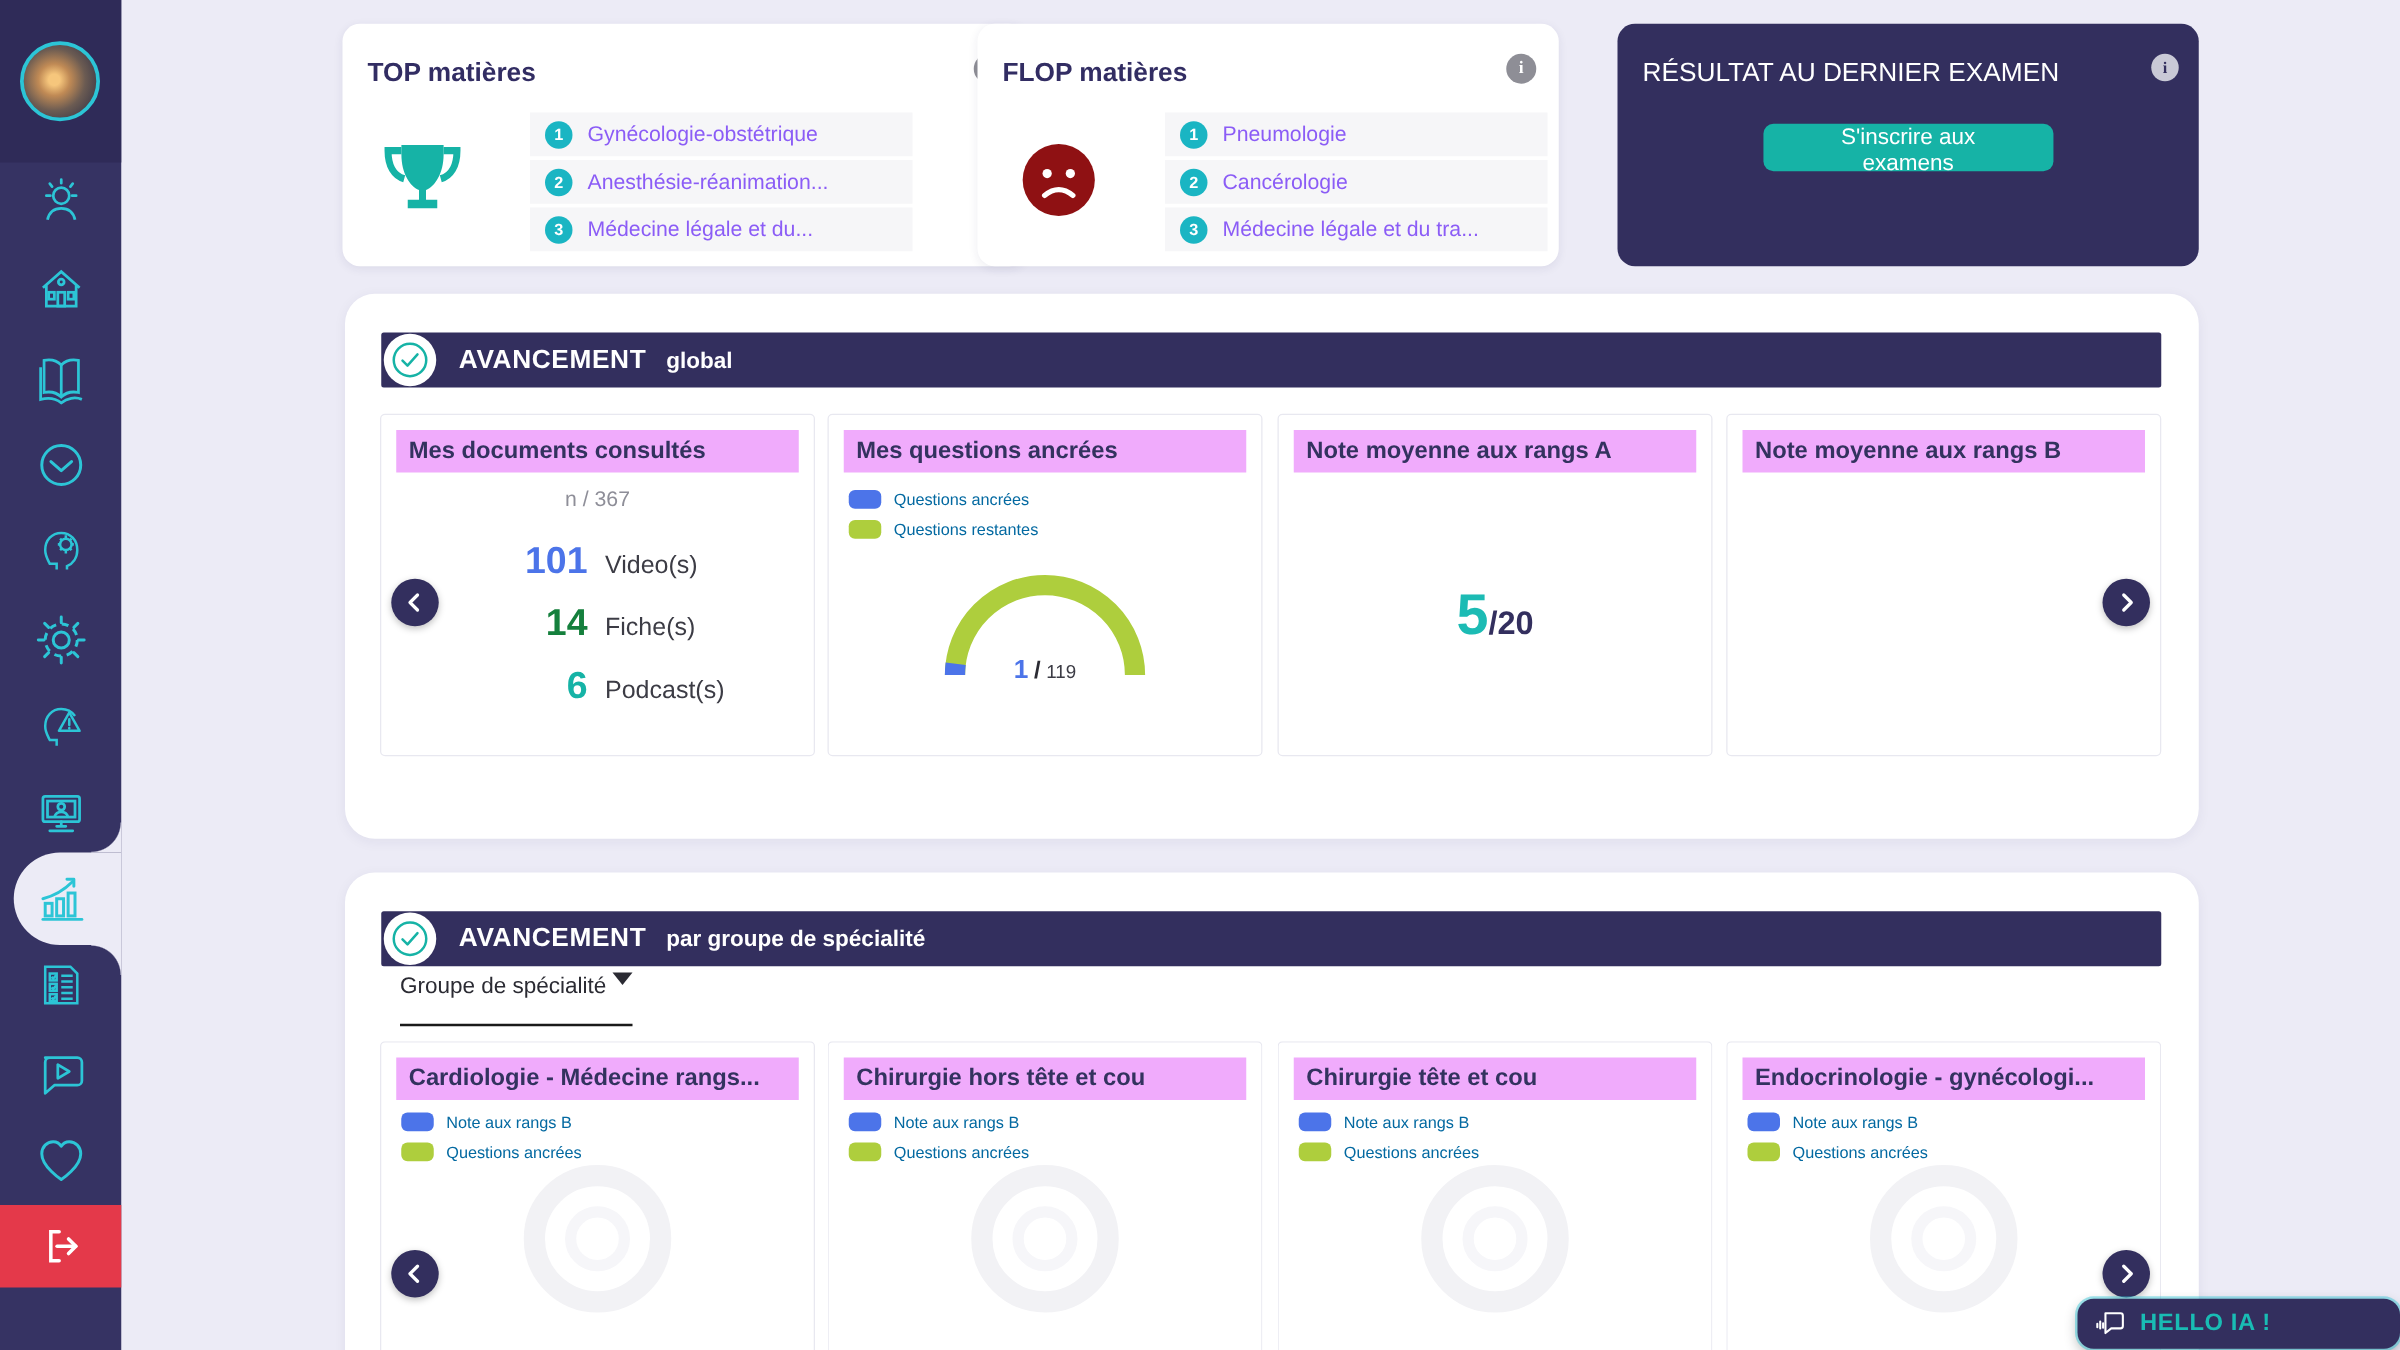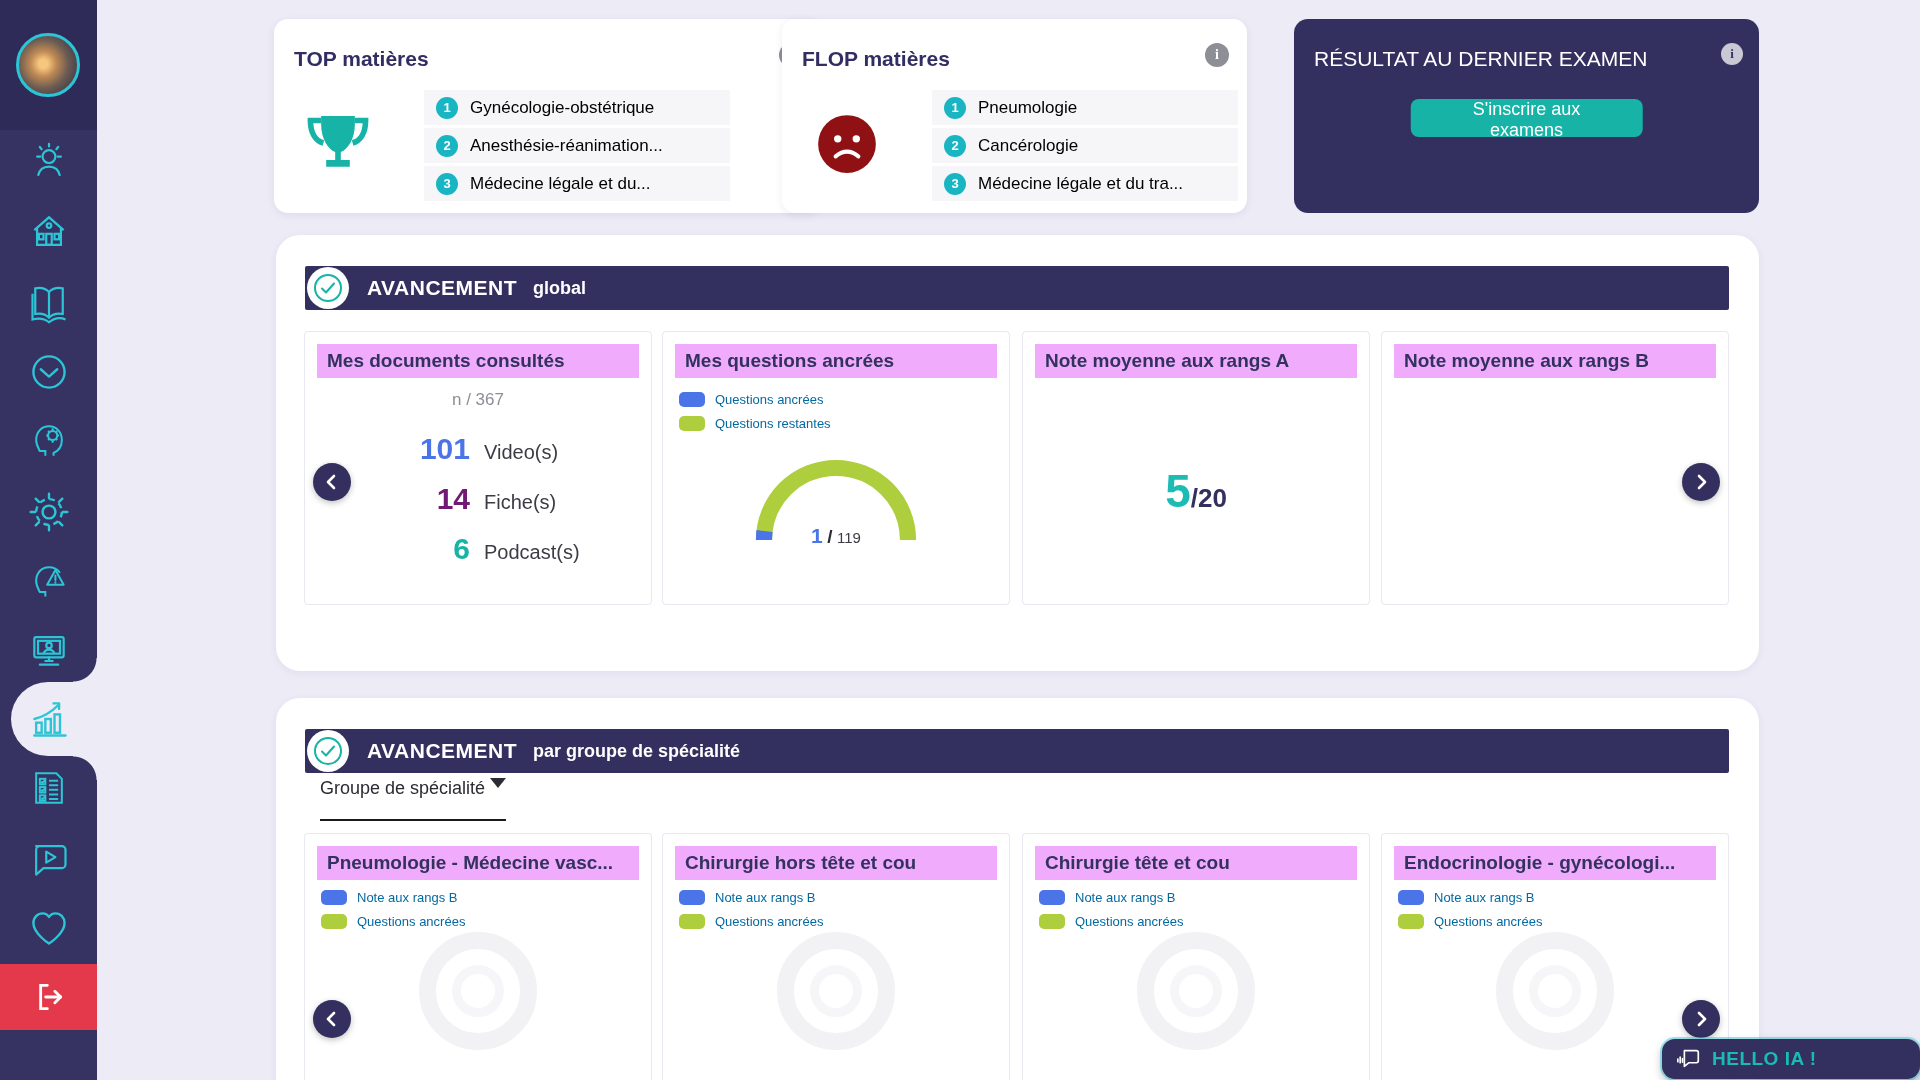--- a/index.html
+++ b/index.html
@@ -25,21 +25,21 @@
   
   .card { position:absolute; background:#fff; border-radius:14px; box-shadow:0 2px 8px rgba(40,40,90,.08); }
   .card-title { position:absolute; left:20px; top:28px; font-size:21px; font-weight:bold; color:#322D63; }
   .info-badge { position:absolute; right:18px; top:24px; width:24px; height:24px; border-radius:50%;
     background:#8E8E96; color:#fff; font-size:14px; font-weight:bold; font-family:"Liberation Serif", serif;
     display:flex; align-items:center; justify-content:center; cursor:pointer; }
   .rank-list { position:absolute; left:150px; top:71px; width:306px; }
   .rank-row { height:35px; margin-bottom:3px; background:#F6F6F8; display:flex; align-items:center; padding-left:12px; cursor:pointer; }
   .rank-badge { width:22px; height:22px; border-radius:50%; background:#1AB5C3; color:#fff; font-size:13px; font-weight:bold;
     display:flex; align-items:center; justify-content:center; margin-right:12px; flex:0 0 22px; }
-  .rank-label { font-size:17px; color:#000000; white-space:nowrap; }
+  .rank-label { font-size:17px; color:#8b5cf6; white-space:nowrap; }
   .mascot { position:absolute; left:28px; top:88px; width:72px; height:72px; }
   
   .exam-card { position:absolute; left:1294px; top:19px; width:465px; height:194px; background:#332F5E; border-radius:14px; }
   .exam-title { position:absolute; left:20px; top:28px; font-size:21px; font-weight:normal; color:#fff; }
   .exam-info { position:absolute; right:16px; top:24px; width:22px; height:22px; border-radius:50%;
     background:#C9C9D6; color:#332F5E; font-size:13px; font-weight:bold; font-family:"Liberation Serif", serif;
     display:flex; align-items:center; justify-content:center; cursor:pointer; }
   .exam-btn { position:absolute; left:50%; transform:translateX(-50%); top:80px; height:38px; padding:0 24px;
     background:#16B3A6; border:none; border-radius:8px; color:#fff; font-size:18px; font-family:"Liberation Sans", sans-serif; cursor:pointer; }
   
@@ -52,21 +52,21 @@
     display:flex; align-items:center; justify-content:center; }
   .banner-title { color:#fff; font-size:21px; font-weight:bold; margin-left:18px; letter-spacing:.5px; }
   .banner-sub { color:#fff; font-size:18px; font-weight:bold; margin-left:16px; }
   .stat-card { position:absolute; top:96px; width:348px; height:274px; background:#fff; border:1px solid #E8E8F0; border-radius:4px; }
   .stat-head { position:absolute; left:12px; right:12px; top:12px; height:34px; background:#f0abfc; color:#33325F;
     font-size:19px; font-weight:bold; line-height:34px; padding-left:10px; white-space:nowrap; overflow:hidden; }
   .muted-total { position:absolute; left:0; right:0; top:58px; text-align:center; color:#8E8E98; font-size:17px; }
   .doc-rows { position:absolute; left:0; top:100px; width:100%; }
   .doc-row { display:flex; align-items:baseline; height:50px; }
   .doc-val { width:165px; text-align:right; font-size:30px; font-weight:bold; }
-  .doc-val.blue { color:#4C74E9; } .doc-val.lime { color:#701a75; } .doc-val.teal { color:#16B3A6; }
+  .doc-val.blue { color:#4C74E9; } .doc-val.lime { color:#15803d; } .doc-val.teal { color:#16B3A6; }
   .doc-label { font-size:20px; color:#3C3C45; margin-left:14px; }
   .legend { position:absolute; left:16px; top:60px; }
   .legend-row { display:flex; align-items:center; margin-bottom:9px; }
   .swatch { width:26px; height:15px; border-radius:5px; margin-right:10px; }
   .swatch.blue { background:#4C74E9; } .swatch.lime { background:#AECE3D; }
   .legend-label { font-size:13px; color:#0369a1; }
   .gauge-wrap { position:absolute; left:50%; transform:translateX(-50%); top:118px; width:180px; height:100px; }
   .gauge-text { position:absolute; left:0; right:0; bottom:2px; text-align:center; }
   .gauge-val { color:#4C74E9; font-size:21px; font-weight:bold; }
   .gauge-sep { color:#2B2B33; font-size:19px; font-weight:bold; }
@@ -351,21 +351,21 @@
     <span class="banner-title">AVANCEMENT</span>
     <span class="banner-sub">par groupe de spécialité</span>
   </div>
 
   <div class="dropdown">
     <span class="dropdown-label">Groupe de spécialité</span>
     <span class="caret"></span>
   </div>
 
   <div class="spec-card" style="left:28px">
-    <div class="stat-head">Pneumologie - Médecine vasc...</div>
+    <div class="stat-head">Cardiologie - Médecine rangs...</div>
     <div class="legend spec-legend">
       <div class="legend-row">
           <span class="swatch blue"></span>
           <span class="legend-label">Note aux rangs B</span>
         </div>
       <div class="legend-row">
           <span class="swatch lime"></span>
           <span class="legend-label">Questions ancrées</span>
         </div>
     </div>

